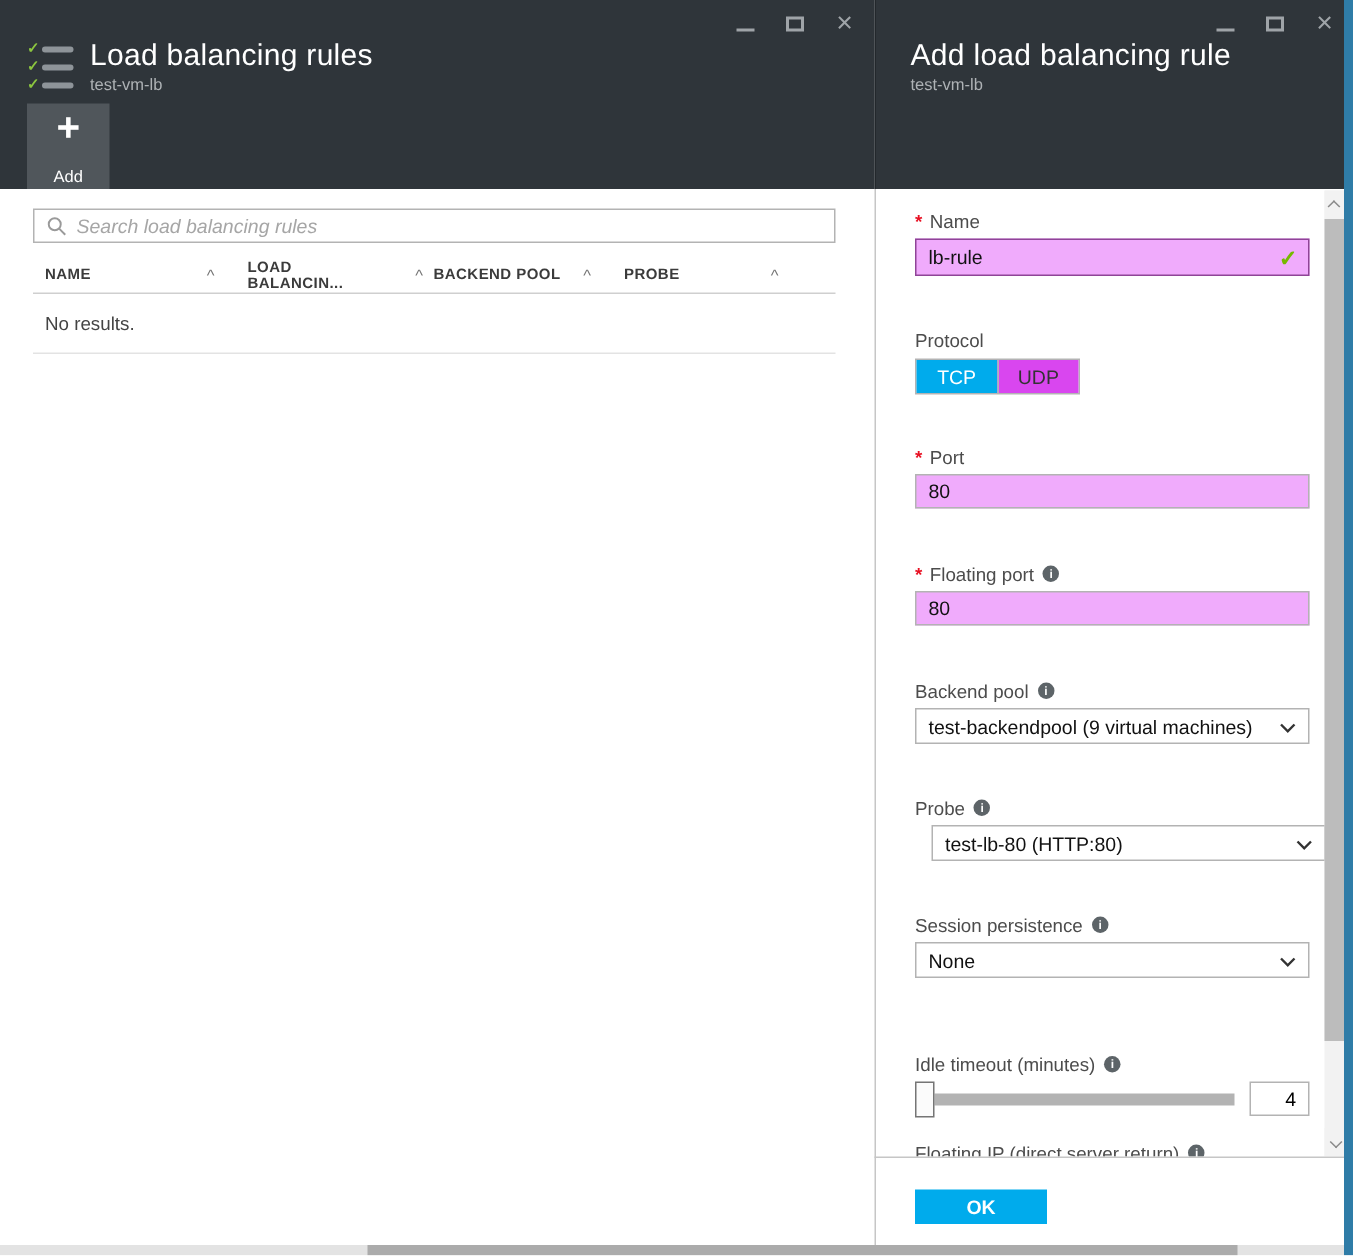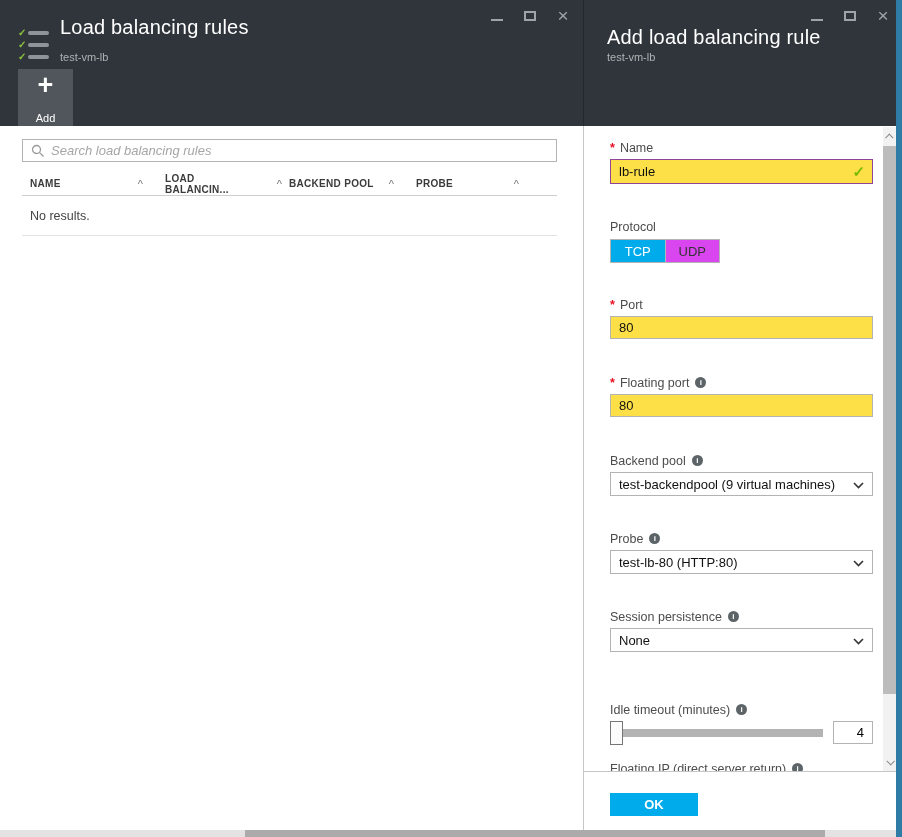--- a/index.html
+++ b/index.html
@@ -22,21 +22,21 @@
   .ic-max { width:12px; height:10px; border:2px solid #9fa4a8; }
   .ic-close { color:#9fa4a8; font-size:19px; line-height:14px; font-weight:400; }
 
   
   .lb-icon { position:absolute; left:18px; top:29px; display:flex; flex-direction:column; gap:4px; }
   .lb-icon .row { display:flex; align-items:center; gap:2px; }
   .lb-icon .tick { color:#8cc63f; font-size:10px; font-weight:bold; line-height:8px; }
   .lb-icon .bar { width:21px; height:4px; background:#8e9499; border-radius:2px; }
   .blade-title { position:absolute; color:#ffffff; font-size:20px; font-weight:400; letter-spacing:.2px; }
   .blade-sub   { position:absolute; color:#aeb2b5; font-size:11px; }
-  .panel-left .blade-title { left:60px; top:16px; }
+  .panel-left .blade-title { left:60px; top:26px; }
   .panel-left .blade-sub   { left:60px; top:51px; }
   .panel-right .blade-title{ left:24px; top:26px; }
   .panel-right .blade-sub  { left:24px; top:51px; }
 
   .add-btn { position:absolute; left:18px; top:69px; width:55px; height:57px; background:#50565b;
              display:flex; flex-direction:column; align-items:center; justify-content:center; cursor:pointer; }
   .add-plus { color:#ffffff; font-size:27px; line-height:26px; font-weight:bold; }
   .add-label { color:#ffffff; font-size:11px; margin-top:14px; }
 
   
@@ -59,21 +59,21 @@
                display:flex; align-items:center; }
   .empty-text { font-size:12.5px; color:#444; padding-left:8px; }
 
   
   .field { position:absolute; left:610px; width:263px; }
   .flabel { font-size:12.5px; color:#4c4c4c; display:flex; align-items:center; gap:4px; height:15px; }
   .req { color:#e81123; font-weight:bold; margin-right:1px; }
   .info-icon { display:inline-flex; width:11px; height:11px; border-radius:50%; background:#5d6468; color:#fff;
                font-size:8px; font-weight:bold; align-items:center; justify-content:center; font-style:normal; margin-left:2px; }
   .txt-input { width:100%; height:23px; border:1px solid #b3b3b3; font-size:13px; padding:0 8px;
-               font-family:"Liberation Sans", sans-serif; color:#111; outline:none; background:#fde047; }
+               font-family:"Liberation Sans", sans-serif; color:#111; outline:none; background:#f0abfc; }
   .valid { border:1px solid #8f4497 !important; height:25px !important; }
   .input-wrap { position:relative; width:100%; }
   .valid-check { position:absolute; right:8px; top:4px; color:#76b900; font-size:15px; font-weight:bold; }
 
   .toggle { display:flex; width:110px; height:24px; border:1px solid #b3b3b3; }
   .tg { flex:1; display:flex; align-items:center; justify-content:center; font-size:13px; cursor:pointer; }
   .tg-on  { background:#00abec; color:#ffffff; }
   .tg-off { background:#d946ef; color:#333; border-left:1px solid #b3b3b3; }
 
   .select { position:relative; width:100%; height:24px; border:1px solid #b3b3b3; background:#fff;
@@ -243,21 +243,21 @@
         <polyline points="1,1 5.5,5.5 10,1" fill="none" stroke="#333" stroke-width="1.6"></polyline>
       </svg>
     </div>
   </div>
 
   <div class="field" style="top:531px;">
     <div class="flabel">
       <span>Probe</span>
       <span class="info-icon">i</span>
     </div>
-    <div class="select" style="margin-top:4px;">
+    <div class="select" style="margin-top:4px;margin-left:11px;">
       <span>test-lb-80 (HTTP:80)</span>
       <svg width="11" height="7" viewBox="0 0 11 7">
         <polyline points="1,1 5.5,5.5 10,1" fill="none" stroke="#333" stroke-width="1.6"></polyline>
       </svg>
     </div>
   </div>
 
   <div class="field" style="top:609px;">
     <div class="flabel">
       <span>Session persistence</span>

